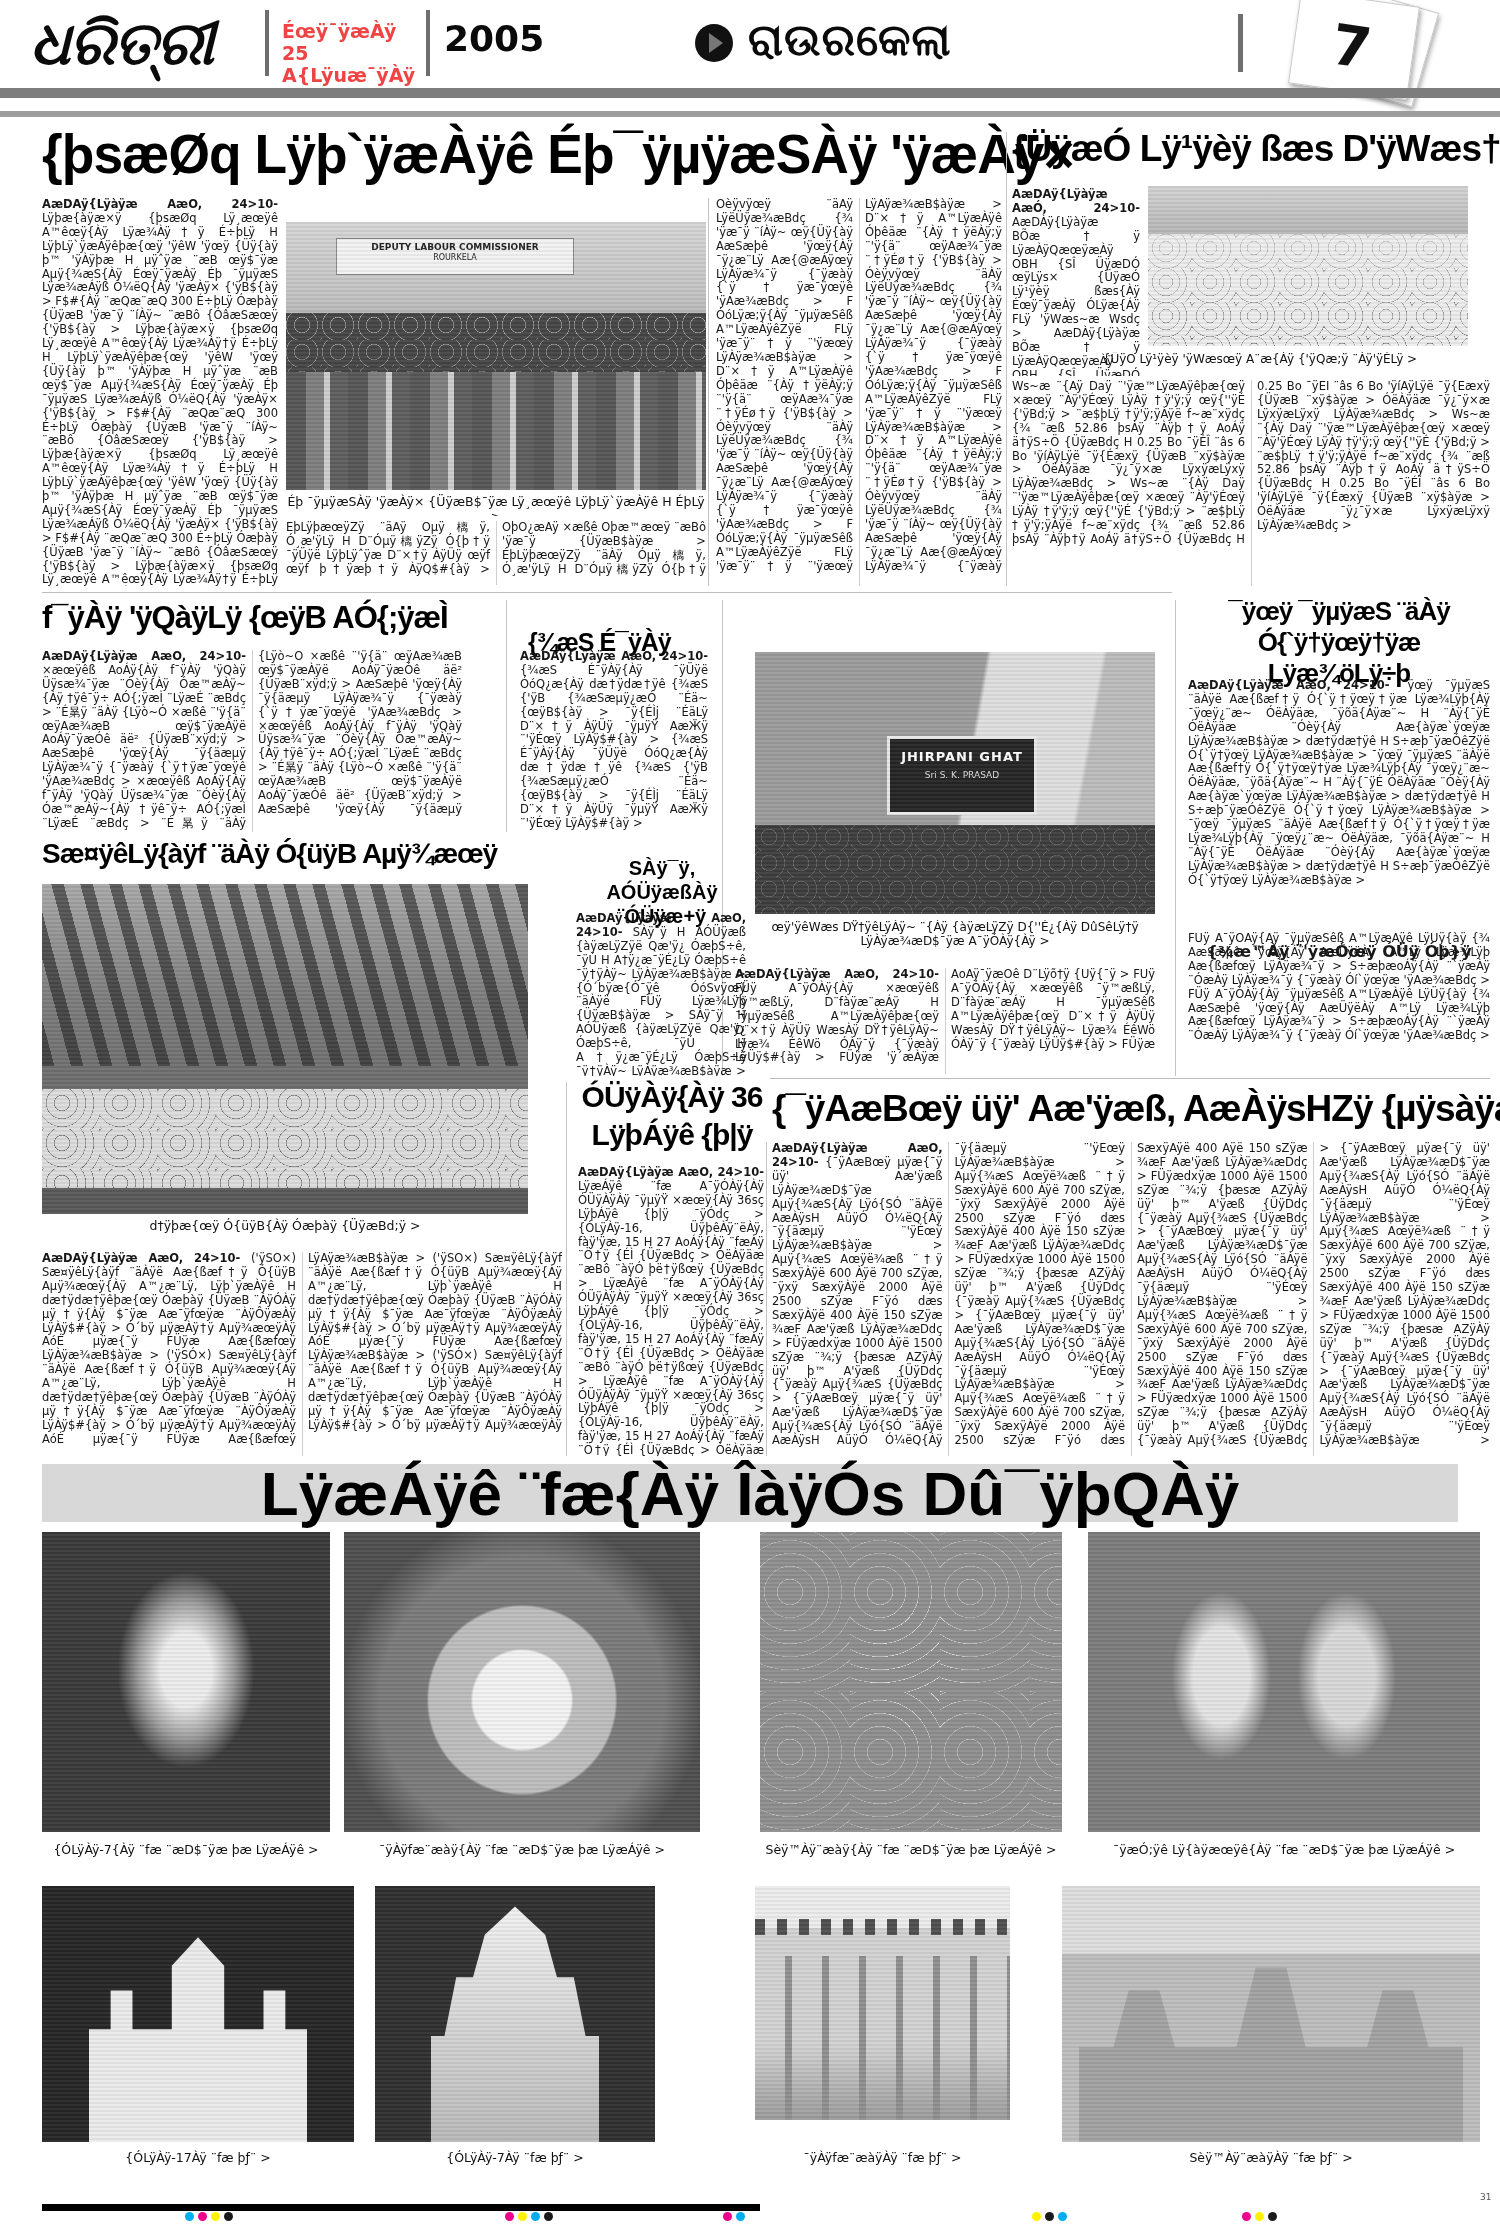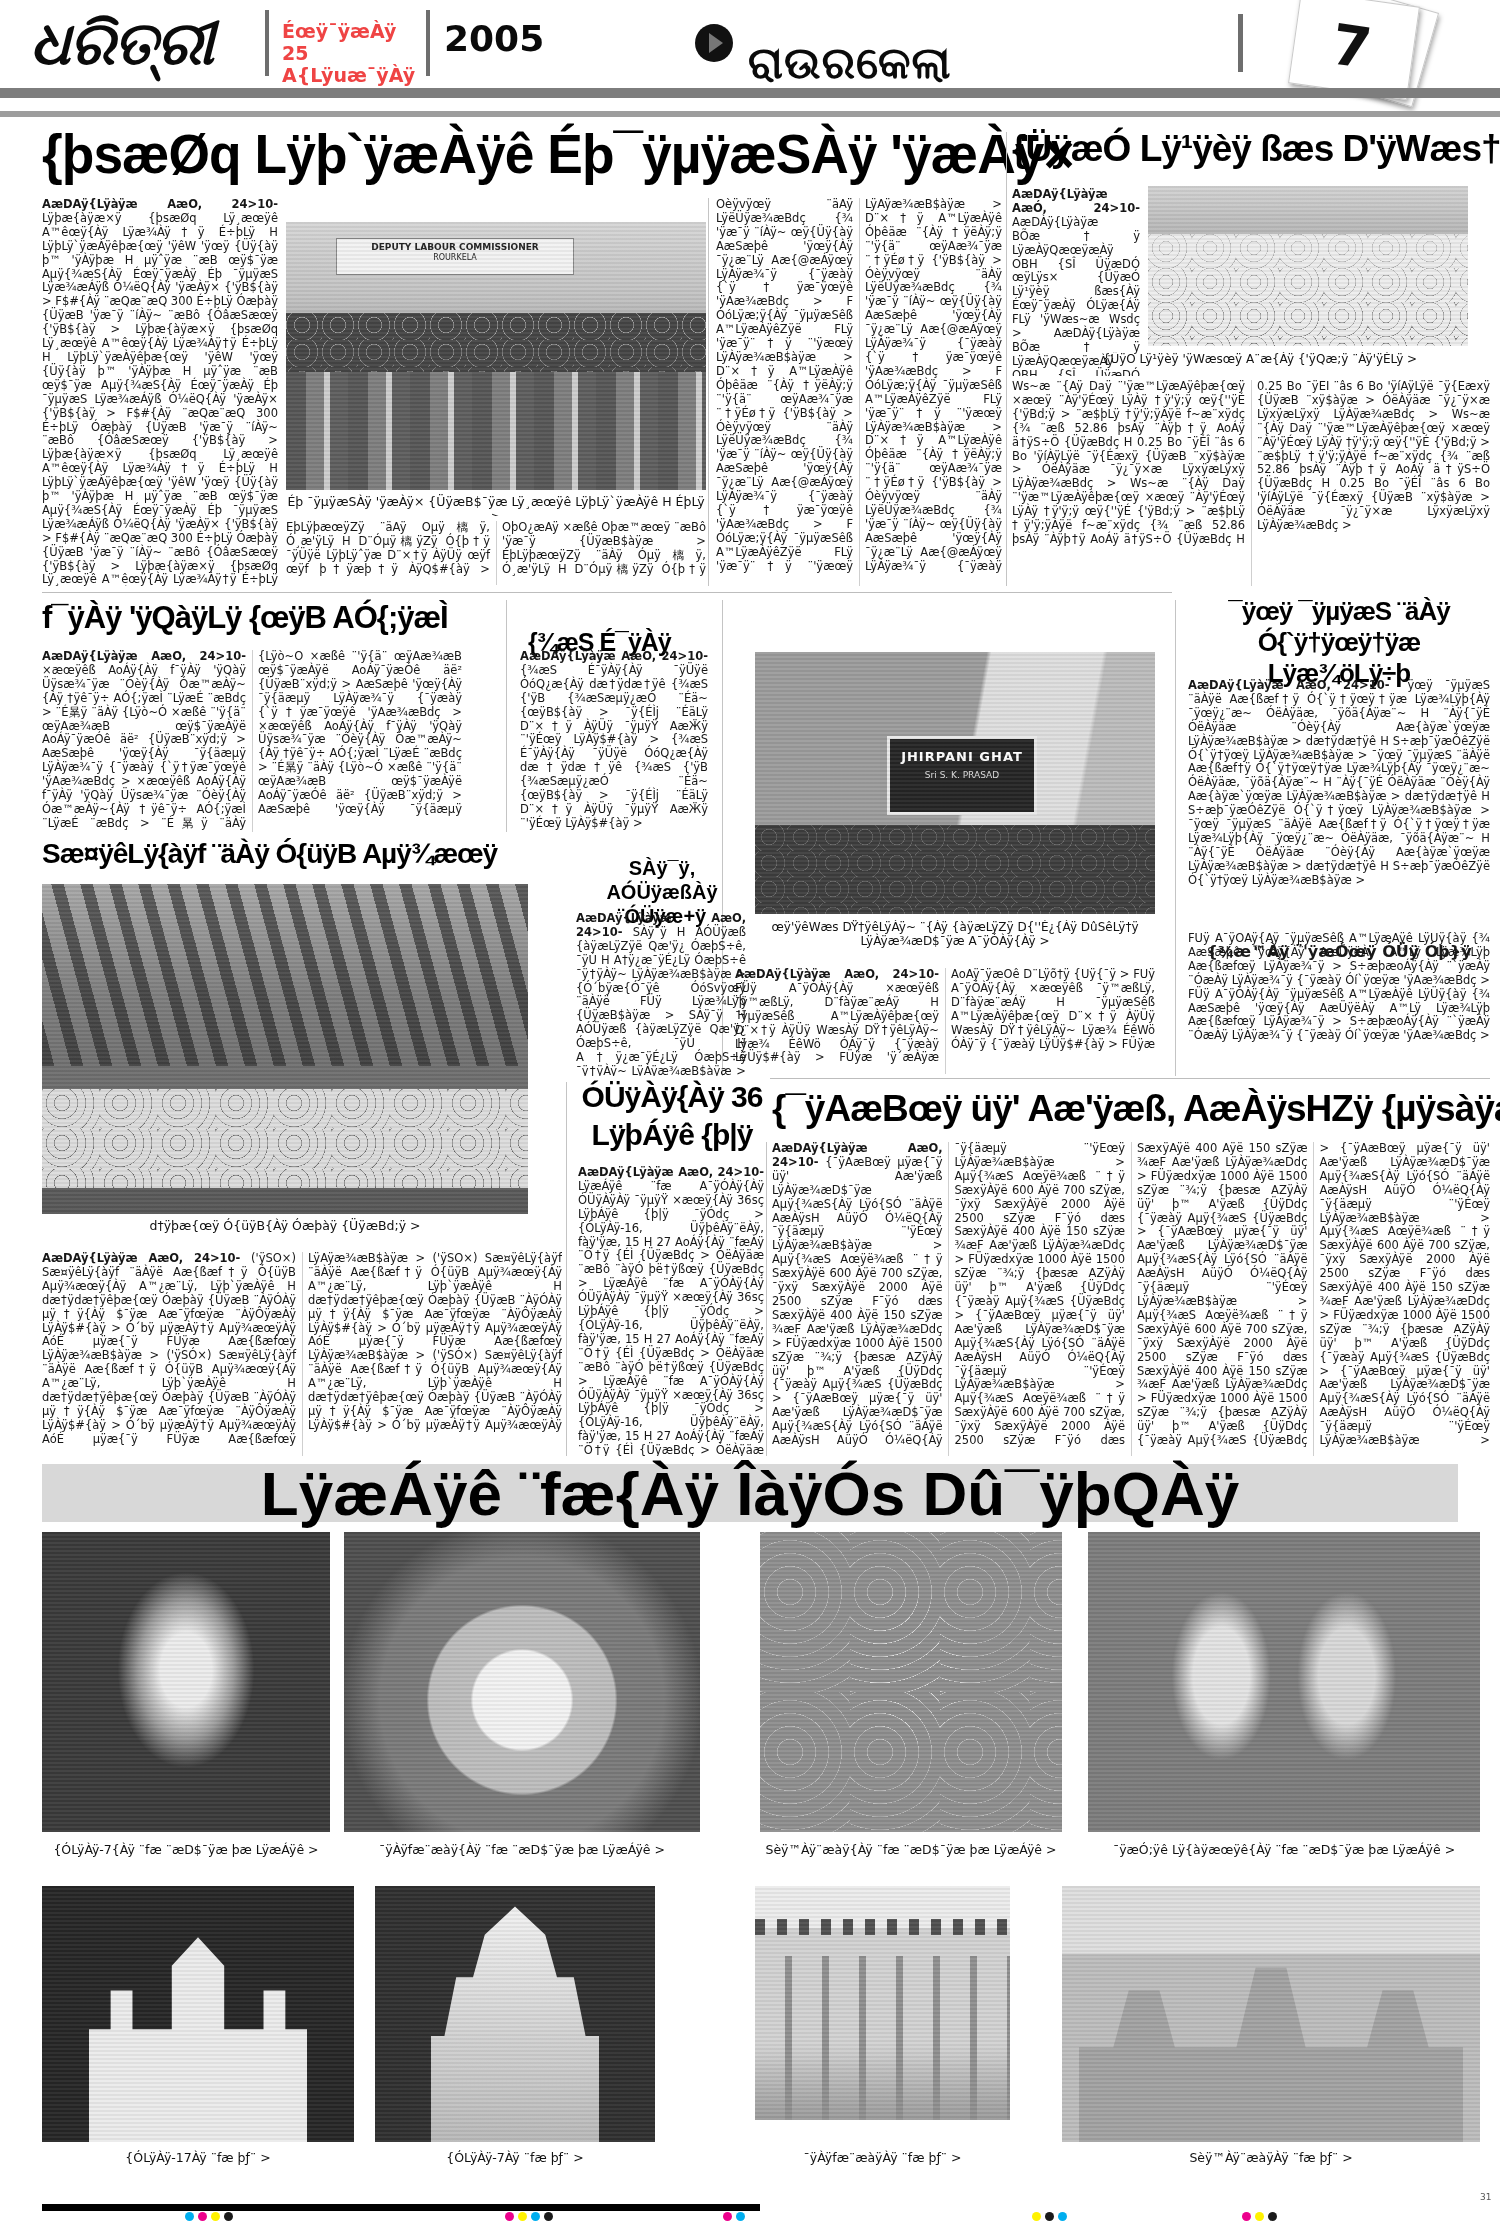--- a/index.html
+++ b/index.html
@@ -4,21 +4,21 @@
 <style>
   html,body{margin:0;padding:0;background:#e9e9e9;}
   #page{position:relative;width:1500px;height:2224px;background:#ffffff;overflow:hidden;
         font-family:"DejaVu Sans",sans-serif;color:#1a1a1a;}
   .abs{position:absolute;}
   
   .logo{font-family:"DejaVu Sans",sans-serif;font-weight:bold;font-size:60px;letter-spacing:-1px;color:#0a0a0a;}
   .sep{position:absolute;width:4px;background:#6e6e6e;}
   .dayblock{font-weight:bold;font-size:19px;line-height:22px;text-align:left;color:#ef4444;}
   .year{font-weight:bold;font-size:36px;color:#0a0a0a;}
-  .city{font-weight:bold;font-size:44px;color:#0a0a0a;letter-spacing:1px;margin-top:23px;}
+  .city{font-weight:bold;font-size:44px;color:#0a0a0a;letter-spacing:1px;}
   .bullet{position:absolute;width:38px;height:38px;border-radius:50%;background:#111;}
   .bullet:before{content:"";position:absolute;left:14px;top:9px;border-left:14px solid #777;
      border-top:10px solid transparent;border-bottom:10px solid transparent;}
   .pagefold{position:absolute;width:150px;height:88px;}
   .pf1,.pf2{position:absolute;background:#fff;border:1px solid #c9c9c9;box-shadow:2px 3px 5px rgba(0,0,0,.35);}
   .pf1{width:118px;height:92px;left:6px;top:-8px;transform:rotate(8deg);}
   .pf2{width:122px;height:96px;left:16px;top:-12px;transform:rotate(16deg);}
   .pfnum{position:absolute;left:44px;top:8px;font-size:56px;font-weight:bold;color:#111;transform:rotate(8deg);}
   .bar1{position:absolute;left:0;top:88px;width:1500px;height:10px;background:#7d7d7d;}
   .bar2{position:absolute;left:0;top:111px;width:1500px;height:6px;background:#9d9d9d;}

